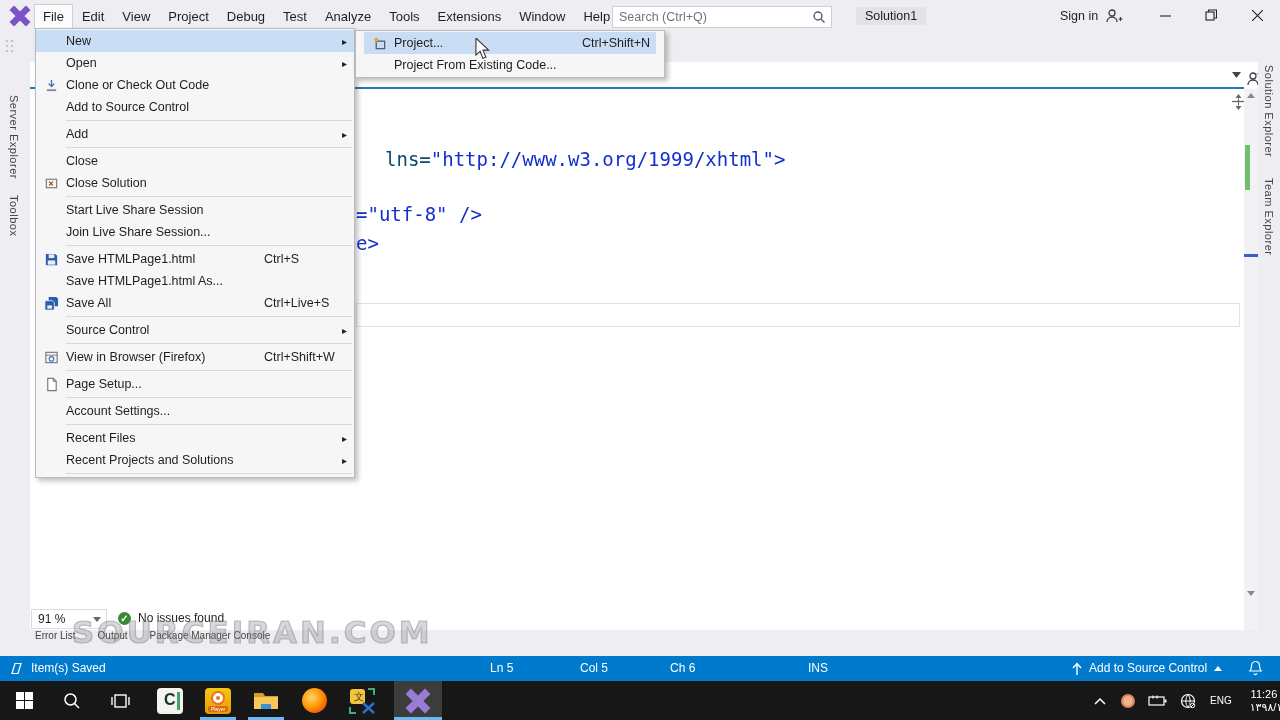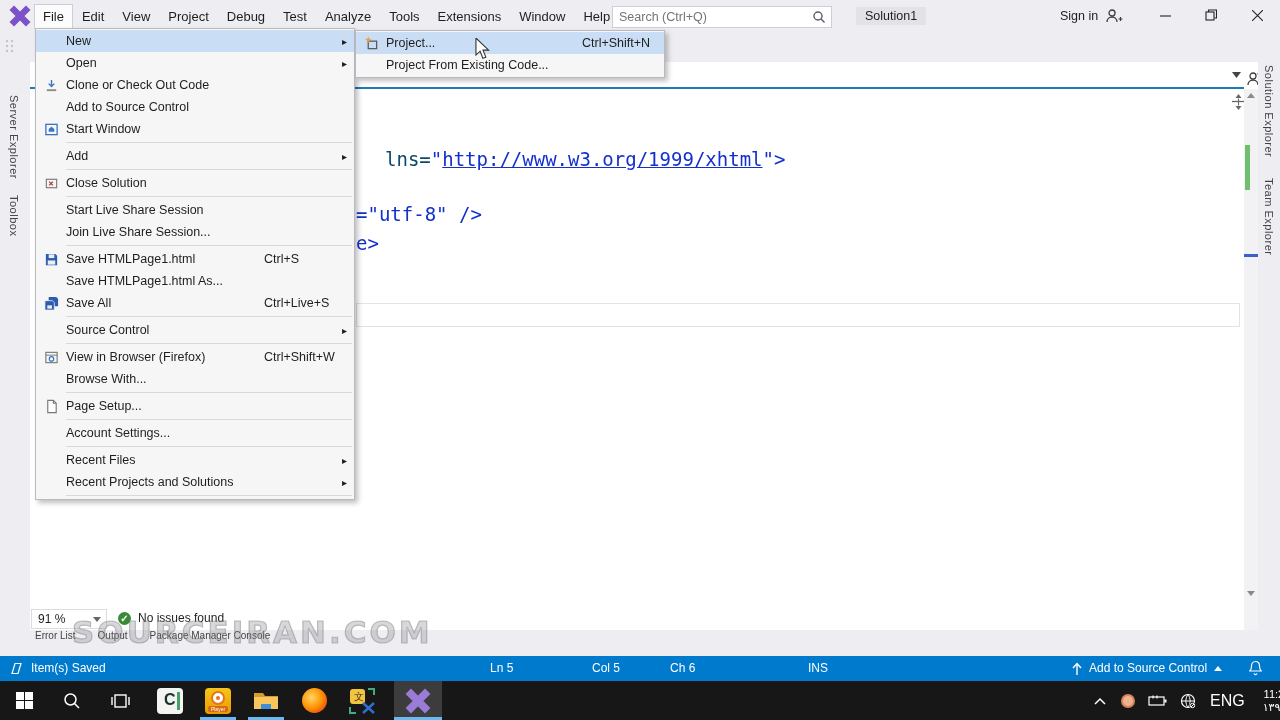--- a/index.html
+++ b/index.html
@@ -27,21 +27,21 @@
   #left-strip{left:0;top:62px;width:30px;height:568px;background:#EEEEF2;}
   #right-strip{left:1258px;top:62px;width:22px;height:594px;background:#EEEEF2;}
   .vtab{writing-mode:vertical-rl;font-size:11px;color:#444;letter-spacing:.5px;}
 
   
   #editor{left:30px;top:62px;width:1214px;height:568px;background:#fff;}
   #editor-topline{left:30px;top:87px;width:1214px;height:2px;background:#1f7bb6;}
   .code-line{position:absolute;font-family:"DejaVu Sans Mono","Liberation Mono",monospace;font-size:19px;line-height:25px;white-space:pre;}
   .c-red{color:#0c4a6e;padding-left:29px;}
   .c-blue{color:#1330cc;}
-  .c-ul{text-decoration:underline;}
+  .c-ul{}
   #cur-line{left:326px;top:241px;width:882px;height:22px;border:1px solid #e3e3e6;}
   #zoom-ctl{left:1px;top:547px;width:74px;height:18px;border:1px solid #dcdce0;display:flex;align-items:center;font-size:12px;color:#1e1e1e;}
   #health{left:88px;top:549px;display:flex;align-items:center;gap:7px;font-size:12px;color:#1e1e1e;}
   .green-dot{width:13px;height:13px;border-radius:50%;background:#388a34;color:#fff;font-size:10px;font-weight:bold;display:flex;align-items:center;justify-content:center;}
 
   
   #vscroll{left:1244px;top:89px;width:14px;height:541px;background:#F2F2F4;}
   .scrollmark-green{left:1px;top:56px;width:5px;height:45px;background:#6fbf6f;}
   .scrollmark-blue{left:0;top:165px;width:14px;height:3px;background:#3a5fcd;}
 
@@ -65,22 +65,22 @@
   #file-menu{left:35px;top:28px;width:320px;background:#F6F6F6;border:1px solid #B9B9C0;box-shadow:3px 3px 5px rgba(0,0,0,.25);padding:1px 0;z-index:50;box-sizing:border-box;}
   .mi{position:relative;height:22px;display:flex;align-items:center;font-size:12.5px;color:#1e1e1e;}
   .mi .mi-icon{width:30px;height:16px;display:flex;align-items:center;justify-content:center;flex:0 0 30px;}
   .mi .mi-label{white-space:nowrap;text-align:right;}
   .mi .mi-short{position:absolute;left:228px;white-space:nowrap;}
   .mi .mi-arrow{position:absolute;right:7px;color:#1e1e1e;font-size:10px;}
   .mi.hl{background:#C9DEF5;}
   .msep{height:1px;background:#D8D8DE;margin:2px 2px 2px 30px;}
 
   
-  #new-submenu{left:355px;top:30px;width:310px;background:#F6F6F6;border:1px solid #B9B9C0;box-shadow:3px 3px 5px rgba(0,0,0,.25);padding:1px 0;z-index:60;box-sizing:border-box;}
-  #new-submenu .mi-short{left:218px;margin-left:8px;}
+  #new-submenu{left:355px;top:30px;width:310px;background:#F6F6F6;border:1px solid #B9B9C0;box-shadow:3px 3px 5px rgba(0,0,0,.25);padding:1px 8px;z-index:60;box-sizing:border-box;}
+  #new-submenu .mi-short{left:218px;}
 
   #cursor{left:472px;top:38px;z-index:100;}
 </style>
 </head>
 <body>
 
 <div id="screen">
 
   <div id="titlebar" class="abs">
     <svg class="abs" style="left:9px;top:5px" width="22" height="22" viewBox="0 0 24 24">
@@ -240,21 +240,21 @@
     <span>Package Manager Console</span>
   </div>
   <div id="watermark" class="abs">SOURCEIRAN.COM</div>
 
   <div id="statusbar" class="abs">
     <svg class="abs" style="left:8px;top:6px" width="17" height="13" viewBox="0 0 17 13">
         <path d="M4 11.5 L7 1.5 H13 L10 11.5 Z" fill="none" stroke="#fff" stroke-width="1.2"></path>
       </svg>
     <span class="s" style="left:31px">Item(s) Saved</span>
     <span class="s" style="left:490px">Ln 5</span>
-    <span class="s" style="left:592px">Col 5</span>
+    <span class="s" style="left:580px">Col 5</span>
     <span class="s" style="left:670px">Ch 6</span>
     <span class="s" style="left:808px">INS</span>
     <div class="s" style="left:1072px;display:flex;align-items:center;gap:7px">
       <svg width="10" height="13" viewBox="0 0 10 13">
           <path d="M5 13V2M1 6l4-4.5L9 6" fill="none" stroke="#fff" stroke-width="1.4"></path>
         </svg>
       <span>Add to Source Control</span>
       <svg width="8" height="5" viewBox="0 0 8 5">
           <path d="M0 5l4-5 4 5z" fill="#fff"></path>
         </svg>
@@ -347,21 +347,21 @@
           <rect x="16.5" y="4.5" width="2" height="3" fill="#fff"></rect>
           <path d="M5 0.5v3M9 0.5v3" stroke="#fff" stroke-width="1.2"></path>
         </svg>
       <svg width="16" height="16" viewBox="0 0 16 16" style="margin:0 6px">
           <circle cx="8" cy="8" r="6.5" fill="none" stroke="#fff" stroke-width="1.2"></circle>
           <path d="M1.5 8h13M8 1.5c-2.8 3.2-2.8 9.8 0 13M8 1.5c2.8 3.2 2.8 9.8 0 13" fill="none" stroke="#fff" stroke-width="1"></path>
           <circle cx="12.5" cy="12.5" r="3" fill="#171717"></circle>
           <circle cx="12.5" cy="12.5" r="2.2" fill="none" stroke="#fff" stroke-width="1"></circle>
           <path d="M10.9 14.1l3.2-3.2" stroke="#fff" stroke-width="1"></path>
         </svg>
-      <span style="font-size:16px;margin:8px 8px">ENG</span>
+      <span style="font-size:10px;margin:8px 8px">ENG</span>
       <div id="clock" style="margin:0 10px">
         <div>ق.ظ 11:26</div>
         <div>۱۳۹۸/۱۲/۱۶</div>
       </div>
 
     </div>
   </div>
 
   <div id="file-menu" class="abs">
     <div class="mi hl">
@@ -380,36 +380,31 @@
             <path d="M8 2v6M5 6l3 3 3-3" fill="none" stroke="#3a74c2" stroke-width="1.5"></path>
             <path d="M3 12h10v2H3z" fill="#8a8a8a"></path>
           </svg>
         </span>
         <span class="mi-label">Clone or Check Out Code</span>
       </div>
     <div class="mi">
         <span class="mi-icon"></span>
         <span class="mi-label">Add to Source Control</span>
       </div>
-    <div class="mi">
-        <span class="mi-icon">
-          <svg width="15" height="15" viewBox="0 0 16 16">
-            <rect x="2" y="2.5" width="12" height="11" fill="none" stroke="#3a74c2" stroke-width="1.4"></rect>
-            <path d="M5 10.5v-3l3-2.5 3 2.5v3z" fill="#3a74c2"></path>
-          </svg>
-        </span>
-        <span class="mi-label">Start Window</span>
-      </div>
     <div class="msep"></div>
     <div class="mi">
         <span class="mi-icon"></span>
         <span class="mi-label">Add</span>
         <span class="mi-arrow">▸</span>
       </div>
     <div class="msep"></div>
+    <div class="mi">
+        <span class="mi-icon"></span>
+        <span class="mi-label">Close</span>
+      </div>
     <div class="mi">
         <span class="mi-icon">
           <svg width="15" height="15" viewBox="0 0 16 16">
             <rect x="2.5" y="3.5" width="11" height="9" fill="none" stroke="#777" stroke-width="1.2"></rect>
             <path d="M5.5 6l4 4M9.5 6l-4 4" stroke="#b03a2e" stroke-width="1.4"></path>
           </svg>
         </span>
         <span class="mi-label">Close Solution</span>
       </div>
     <div class="msep"></div>
@@ -459,24 +454,20 @@
         <span class="mi-icon">
           <svg width="15" height="15" viewBox="0 0 16 16">
             <rect x="2" y="2.5" width="12" height="11" fill="none" stroke="#777" stroke-width="1.2"></rect>
             <path d="M2 5.5h12" stroke="#777"></path>
             <circle cx="8" cy="9.5" r="2.4" fill="none" stroke="#3a74c2" stroke-width="1.2"></circle>
           </svg>
         </span>
         <span class="mi-label">View in Browser (Firefox)</span>
         <span class="mi-short">Ctrl+Shift+W</span>
       </div>
-    <div class="mi">
-        <span class="mi-icon"></span>
-        <span class="mi-label">Browse With...</span>
-      </div>
     <div class="msep"></div>
     <div class="mi">
         <span class="mi-icon">
           <svg width="15" height="15" viewBox="0 0 16 16">
             <path d="M4 1.5h6l3 3V14.5H4z" fill="#fff" stroke="#777" stroke-width="1.2"></path>
             <path d="M10 1.5v3h3" fill="none" stroke="#777" stroke-width="1.2"></path>
           </svg>
         </span>
         <span class="mi-label">Page Setup...</span>
       </div>

